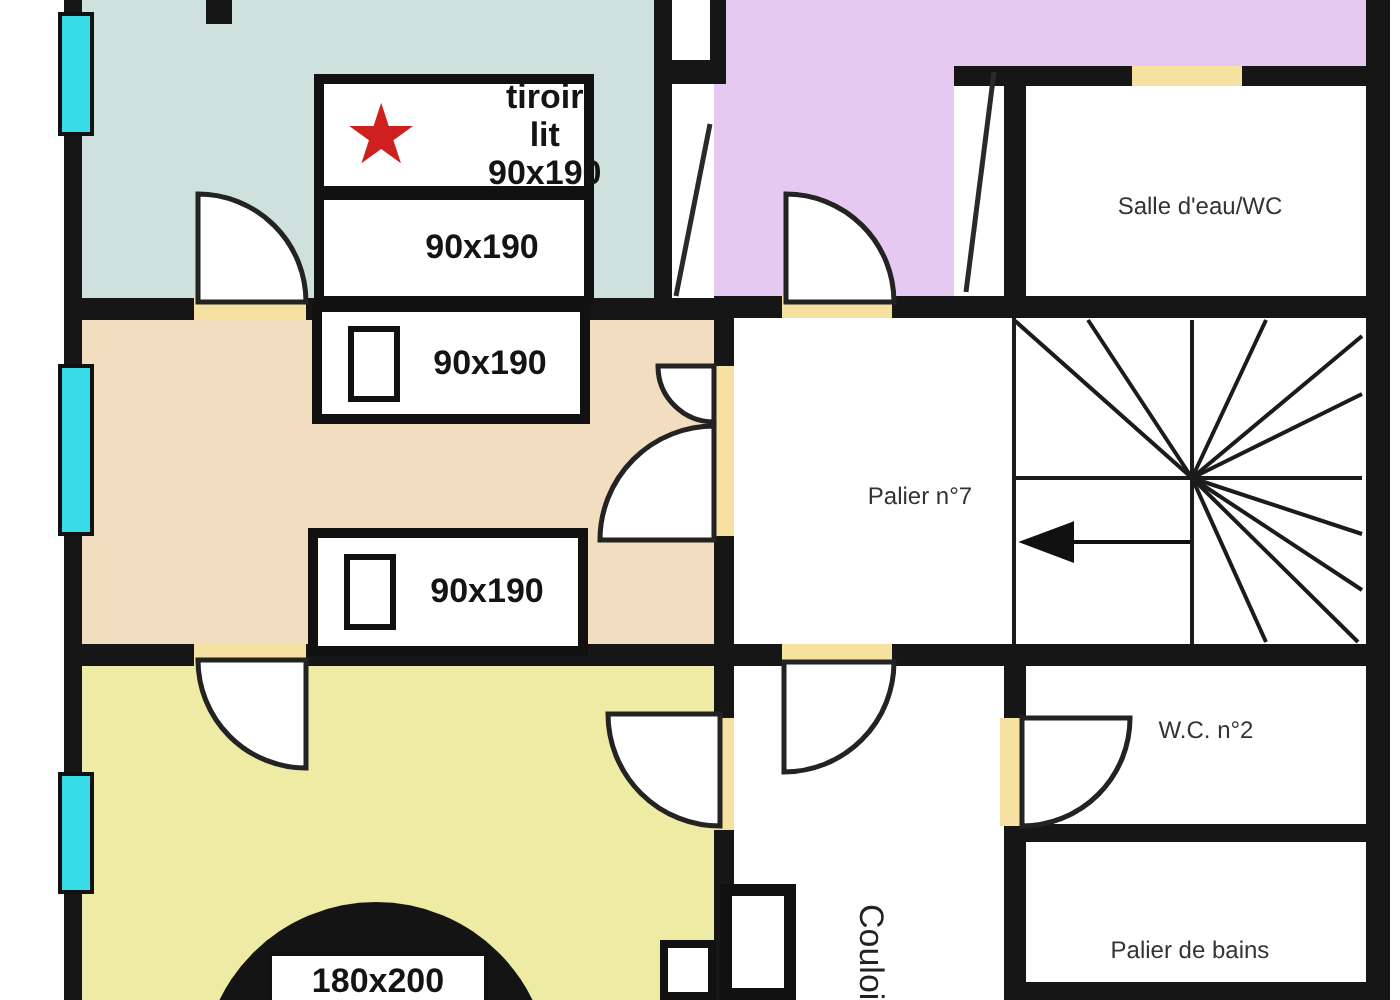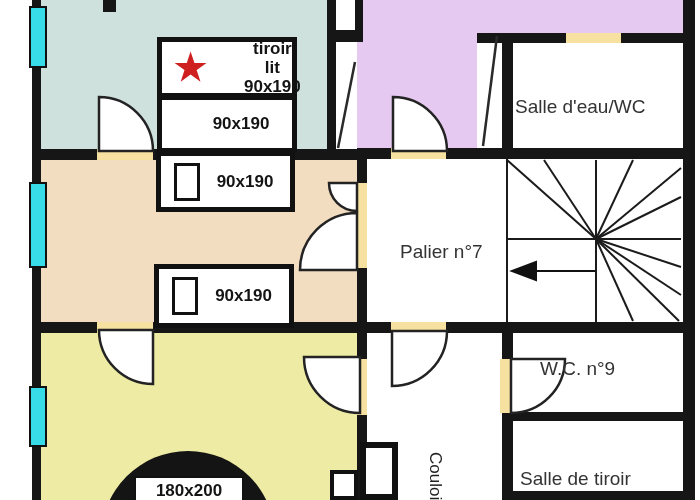--- a/index.html
+++ b/index.html
@@ -12,21 +12,21 @@
   .sill{z-index:4;}
   .win{z-index:4;border:2px solid #111;}
   .overlay{z-index:5;pointer-events:none;}
   .bedbox{z-index:6;background:#fff;border:5px solid #111;display:flex;align-items:center;
           font-weight:bold;font-size:17px;color:#141414;}
   .bedbox .dims{flex:1;text-align:center;}
   .sq{display:inline-block;width:26px;height:38px;border:3px solid #111;background:#fff;
       margin-left:13px;box-sizing:border-box;}
   .star{position:absolute;left:12px;top:7px;font-size:37px;line-height:37px;z-index:7;}
   .b1text{margin-left:82px;text-align:center;line-height:19px;}
-  .roomlabel{z-index:6;font-size:19px;color:#333;white-space:nowrap;}
+  .roomlabel{z-index:6;font-size:12px;color:#333;text-align:center;white-space:nowrap;}
   .vertlabel{z-index:6;font-size:17px;color:#222;writing-mode:vertical-rl;overflow:hidden;}
   .closet{z-index:6;background:#fff;}
   .roundlabel{z-index:7;background:#fff;border:2px solid #111;font-weight:bold;font-size:17px;
               color:#141414;text-align:center;line-height:26px;}
 </style>
 </head>
 <body>
 
 <div class="abs fill" style="left: 36px; top: 0px; width: 295px; height: 153px; background: rgb(207, 225, 221);"></div>
 <div class="abs fill" style="left: 357px; top: 0px; width: 326px; height: 152px; background: rgb(229, 201, 241);"></div>
@@ -130,15 +130,15 @@
 
 <div class="abs closet" style="left:360px;top:442px;width:38px;height:58px;border:6px solid #111;"></div>
 <div class="abs closet" style="left:330px;top:470px;width:28px;height:30px;border:4px solid #111;"></div>
 
 <div class="abs roundlabel" style="left:134px;top:476px;width:110px;height:30px;">
   <span>180x200</span>
 </div>
 
 <div class="abs roomlabel" style="left:515px;top:96px;width:170px;">Salle d'eau/WC</div>
 <div class="abs roomlabel" style="left:400px;top:241px;width:120px;">Palier n°7</div>
-<div class="abs roomlabel" style="left:540px;top:358px;width:126px;">W.C. n°9</div>
-<div class="abs roomlabel" style="left:520px;top:468px;width:150px;">Salle de tiroir</div>
+<div class="abs roomlabel" style="left:540px;top:358px;width:126px;">W.C. n°2</div>
+<div class="abs roomlabel" style="left:520px;top:468px;width:150px;">Palier de bains</div>
 <div class="abs vertlabel" style="left:421px;top:452px;height:56px;width:24px;">Couloir</div>
 
 </body></html>

